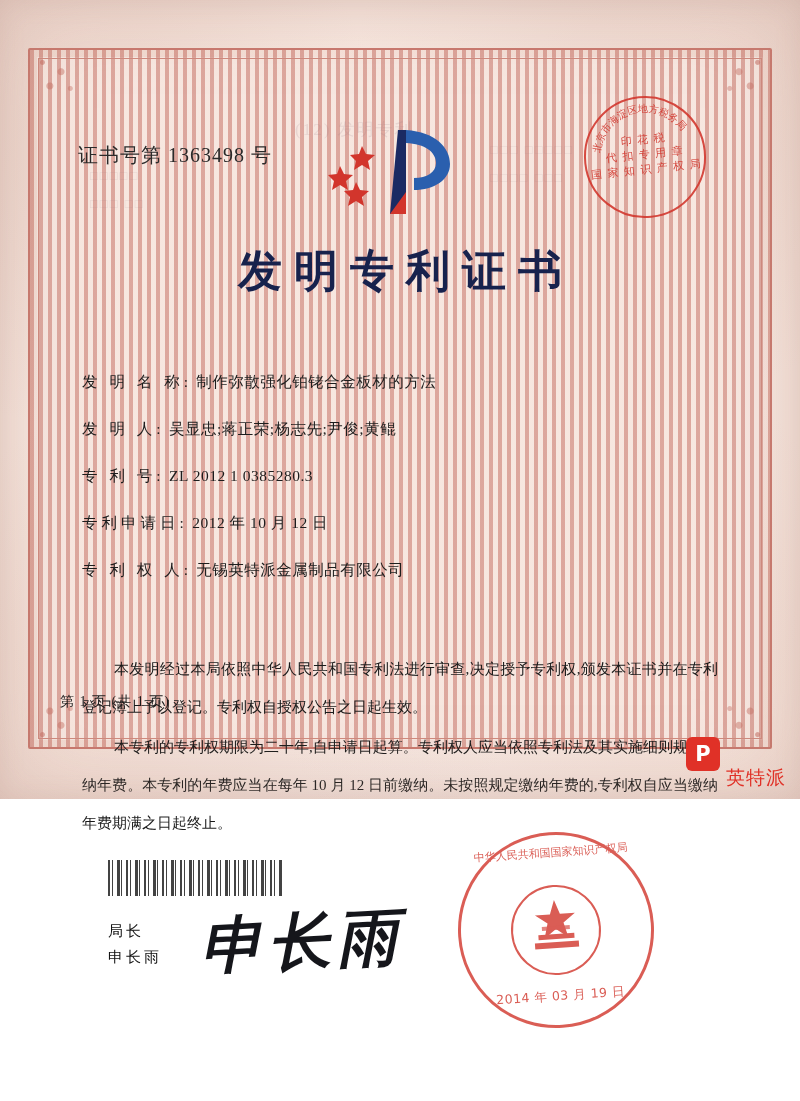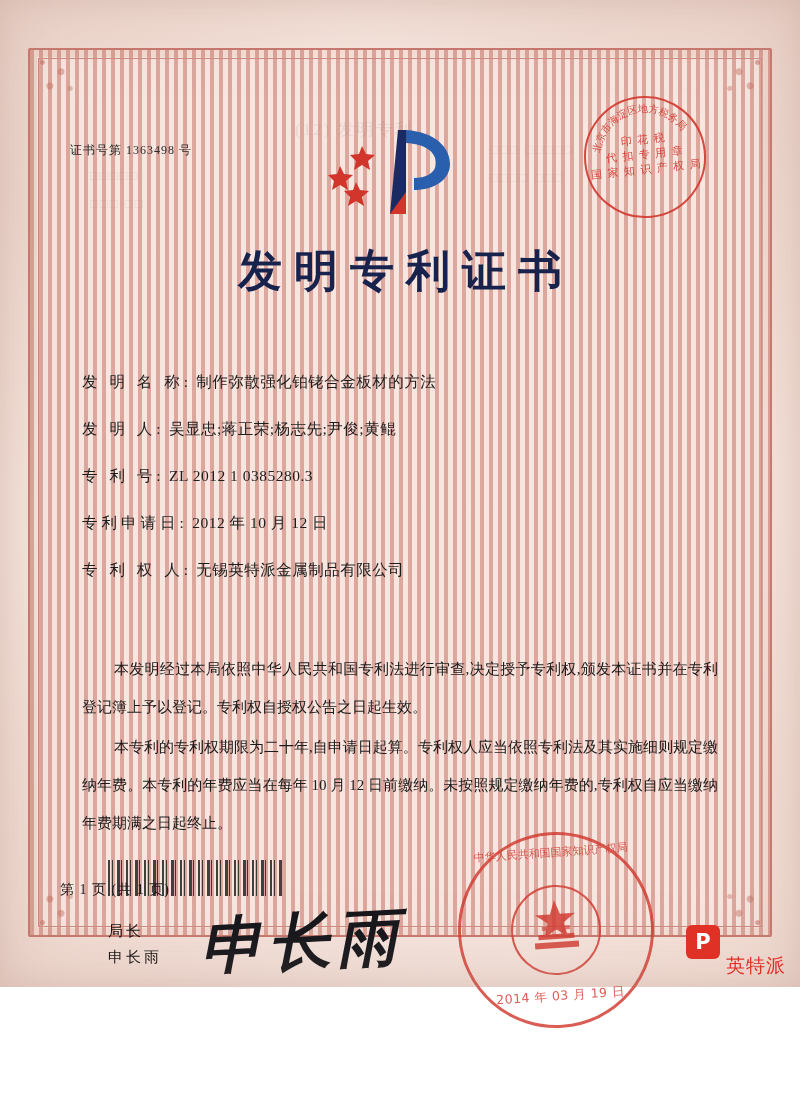--- a/index.html
+++ b/index.html
@@ -4,21 +4,21 @@
 <style>
   html,body{margin:0;padding:0;}
   body{
     width:800px;height:1101px;
     background:#ffffff;
     font-family:"Liberation Serif", serif;
     overflow:hidden;
   }
   .page{
     position:relative;
-    width:800px;height:987px;
+    width:800px;height:799px;
     background:
       radial-gradient(ellipse at 50% 55%, #fdf6f2 0%, #fbeee8 45%, #f6e3da 75%, #f2dcd2 100%);
   }
   
   .grain{
     position:absolute;inset:0;
     background:
       radial-gradient(circle at 12% 18%, rgba(200,160,150,.12) 0 8%, transparent 30%),
       radial-gradient(circle at 82% 12%, rgba(200,160,150,.10) 0 10%, transparent 32%),
       radial-gradient(circle at 70% 78%, rgba(205,165,155,.10) 0 12%, transparent 36%),
@@ -75,21 +75,21 @@
     font-size:13px;
     letter-spacing:2px;
     pointer-events:none;
     user-select:none;
   }
 
   .content{position:absolute;left:60px;top:70px;right:60px;bottom:70px;}
 
   .cert-no{
     position:absolute;left:10px;top:72px;
-    font-size:12px;color:#2a2a2a;letter-spacing:1px;
+    font-size:20px;color:#2a2a2a;letter-spacing:1px;padding-left:8px;
   }
 
   
   .emblem{
     position:absolute;left:268px;top:52px;width:140px;height:100px;
   }
   .title{
     position:absolute;left:0;right:0;top:172px;
     text-align:center;
     font-size:44px;

